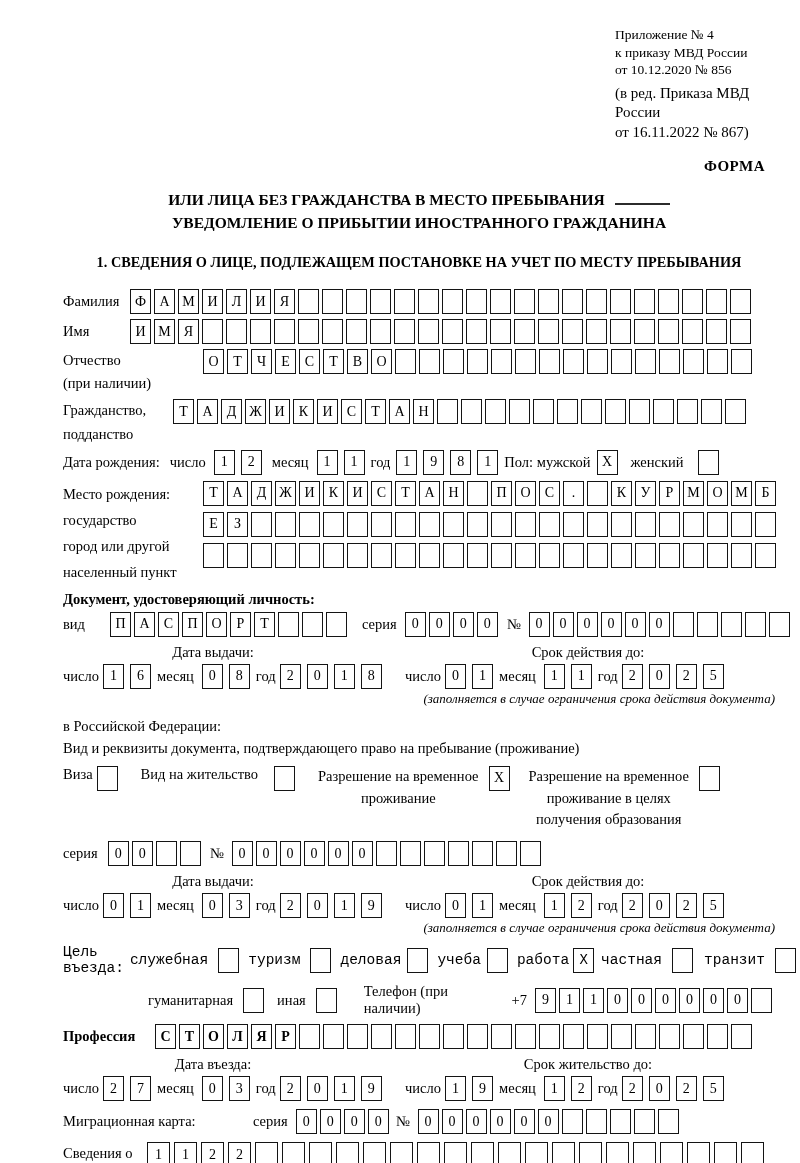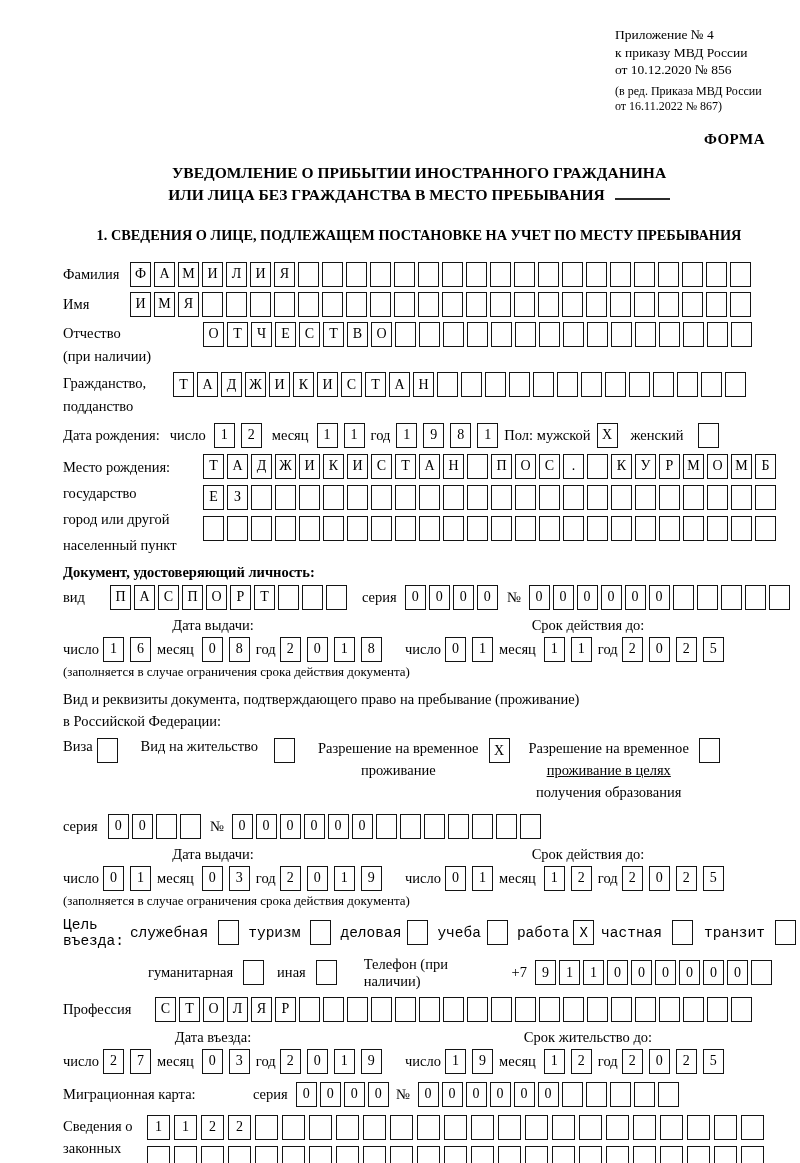--- a/index.html
+++ b/index.html
@@ -2,21 +2,21 @@
 <html><head>
 <meta charset="utf-8">
 <style>
   html,body{margin:0;padding:0;background:#fff;}
   body{width:800px;height:1163px;overflow:hidden;color:#000;
        font-family:"Liberation Serif","DejaVu Serif",serif;font-size:14.5px;}
   .page{box-sizing:border-box;width:800px;height:1163px;padding:26px 25px 0 63px;}
 
   
   .ref{margin-left:552px;font-size:13.5px;line-height:1.3;}
-  .ref .amend{font-size:12px;}
+  .ref .amend{font-size:15px;}
   .ref .gap{margin-top:5px;}
   .forma{margin-top:16px;margin-right:10px;text-align:right;font-weight:bold;font-size:15px;letter-spacing:.5px;}
 
   .title{margin-top:14px;text-align:center;font-weight:bold;font-size:15.5px;line-height:1.45;}
   .blank-line{display:inline-block;width:55px;border-bottom:2px solid #2b2b2b;height:.9em;margin-left:10px;}
   .sec-title{margin-top:20px;text-align:center;font-weight:bold;font-size:14.3px;}
 
   
   .row{display:flex;align-items:center;margin-top:5px;}
   .row.tight{margin-top:4px;}
@@ -41,21 +41,21 @@
 
   .doc-header{margin-top:6px;font-weight:bold;font-size:14.5px;}
 
   
   .dl-row{display:flex;margin-top:7px;gap:38px;}
   .dl-left{width:300px;text-align:center;}
   .dl-right{flex:1;text-align:center;}
   .dates{display:flex;align-items:center;margin-top:3px;}
   .dg-left{width:342px;display:flex;align-items:center;}
   .dg-right{flex:1;display:flex;align-items:center;}
-  .note{margin-top:2px;text-align:left;font-size:13px;}
+  .note{margin-top:2px;text-align:right;font-size:13px;font-style:italic;}
 
   .intro{margin-top:8px;line-height:1.55;}
   .opts{margin-top:6px;display:flex;align-items:flex-start;}
   .opt-multi{text-align:center;line-height:1.5;}
 </style>
 </head>
 <body>
 
 <div class="page">
 
@@ -63,22 +63,22 @@
     <div>Приложение № 4</div>
     <div>к приказу МВД России</div>
     <div>от 10.12.2020 № 856</div>
     <div class="amend gap">(в ред. Приказа МВД России</div>
     <div class="amend">от 16.11.2022 № 867)</div>
   </div>
 
   <div class="forma">ФОРМА</div>
 
   <div class="title">
+    <div><span>ИЛИ ЛИЦА БЕЗ ГРАЖДАНСТВА В МЕСТО ПРЕБЫВАНИЯ</span><span class="blank-line"></span></div>
     <div>УВЕДОМЛЕНИЕ О ПРИБЫТИИ ИНОСТРАННОГО ГРАЖДАНИНА</div>
-    <div><span>ИЛИ ЛИЦА БЕЗ ГРАЖДАНСТВА В МЕСТО ПРЕБЫВАНИЯ</span><span class="blank-line"></span></div>
   </div>
 
   <div class="sec-title">1. СВЕДЕНИЯ О ЛИЦЕ, ПОДЛЕЖАЩЕМ ПОСТАНОВКЕ НА УЧЕТ ПО МЕСТУ ПРЕБЫВАНИЯ</div>
 
   <div class="row" style="margin-top:18px;">
     <span class="lbl w67">Фамилия</span>
     <span class="boxrow">
         <span class="cell">Ф</span>
         <span class="cell">А</span>
         <span class="cell">М</span>
@@ -401,43 +401,43 @@
           <span class="cell">2</span>
           <span class="cell">0</span>
           <span class="cell">2</span>
           <span class="cell">5</span>
         </span>
     </div>
   </div>
   <div class="note">(заполняется в случае ограничения срока действия документа)</div>
 
   <div class="intro">
+    <div>в Российской Федерации:</div>
     <div>Вид и реквизиты документа, подтверждающего право на пребывание (проживание)</div>
-    <div>в Российской Федерации:</div>
   </div>
 
   <div class="opts">
     <span>Виза</span>
     <span class="boxrow ml4">
         <span class="cell"></span>
       </span>
     <span class="ml20">Вид на жительство</span>
     <span class="boxrow ml16">
         <span class="cell"></span>
       </span>
     <span class="opt-multi ml20">
       <span style="display:block;">Разрешение на временное</span>
       <span style="display:block;">проживание</span>
     </span>
     <span class="boxrow ml10">
         <span class="cell">X</span>
       </span>
     <span class="opt-multi ml16">
       <span style="display:block;">Разрешение на временное</span>
-      <span style="display:block;text-decoration:underline;">проживание в целях</span>
+      <span style="display:block;">проживание в целях</span>
       <span style="display:block;">получения образования</span>
     </span>
     <span class="boxrow ml10">
         <span class="cell"></span>
       </span>
   </div>
 
   <div class="row" style="margin-top:10px;">
     <span>серия</span>
     <span class="boxrow ml10">
@@ -560,21 +560,21 @@
         <span class="cell">0</span>
         <span class="cell">0</span>
         <span class="cell">0</span>
         <span class="cell">0</span>
         <span class="cell">0</span>
         <span class="cell">0</span>
         <span class="cell"></span>
       </span>
   </div>
 
-  <div class="row" style="margin-top:7px;">
+  <div class="row" style="margin-top:7px;font-weight:bold;">
     <span class="lbl w92">Профессия</span>
     <span class="boxrow">
         <span class="cell">С</span>
         <span class="cell">Т</span>
         <span class="cell">О</span>
         <span class="cell">Л</span>
         <span class="cell">Я</span>
         <span class="cell">Р</span>
         <span class="cell"></span>
         <span class="cell"></span>

